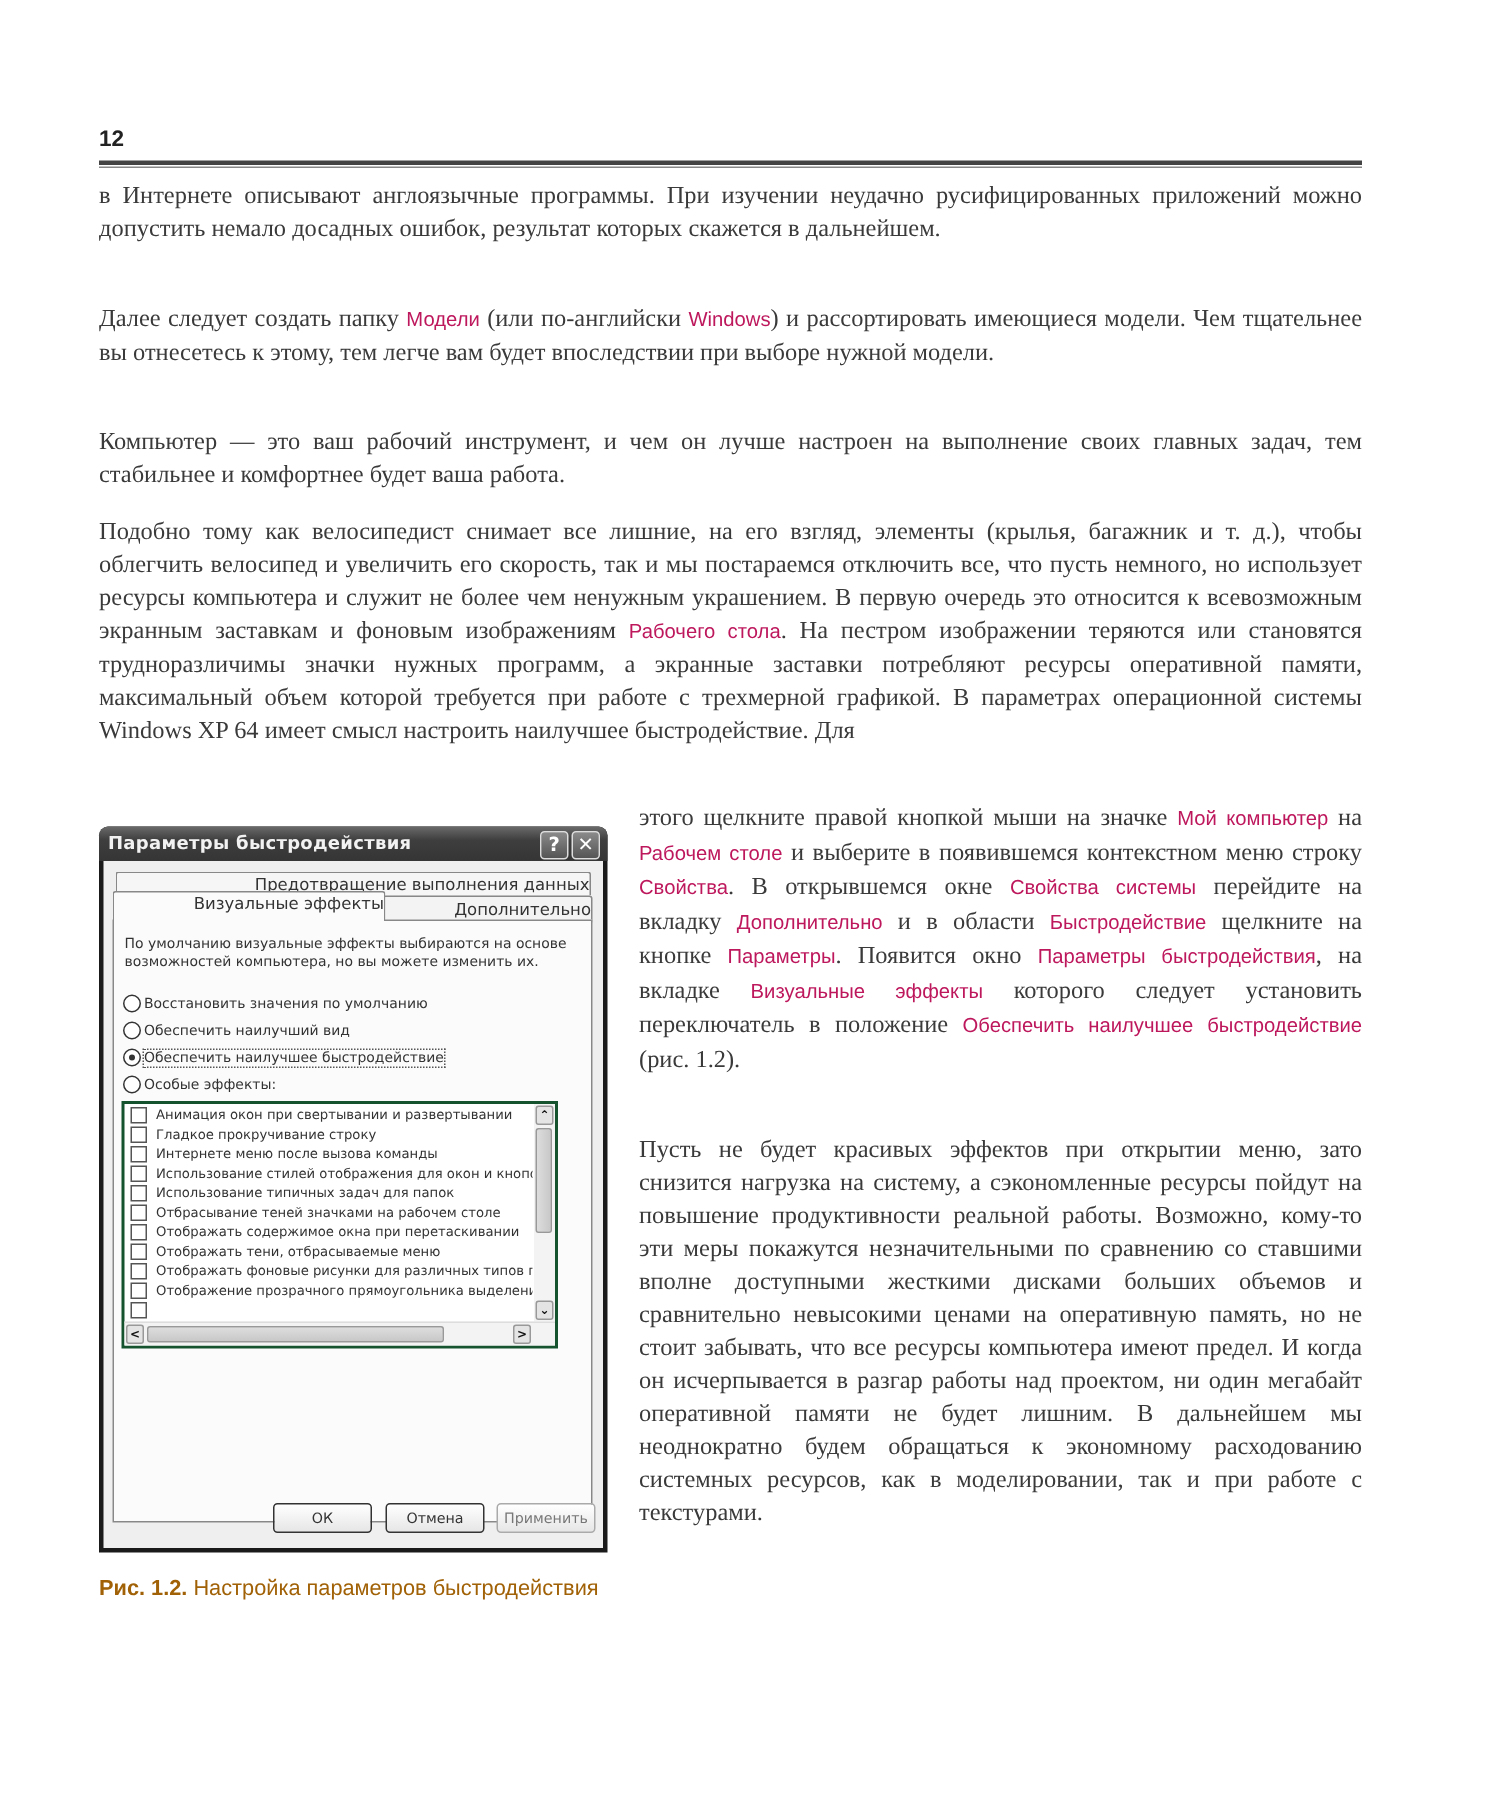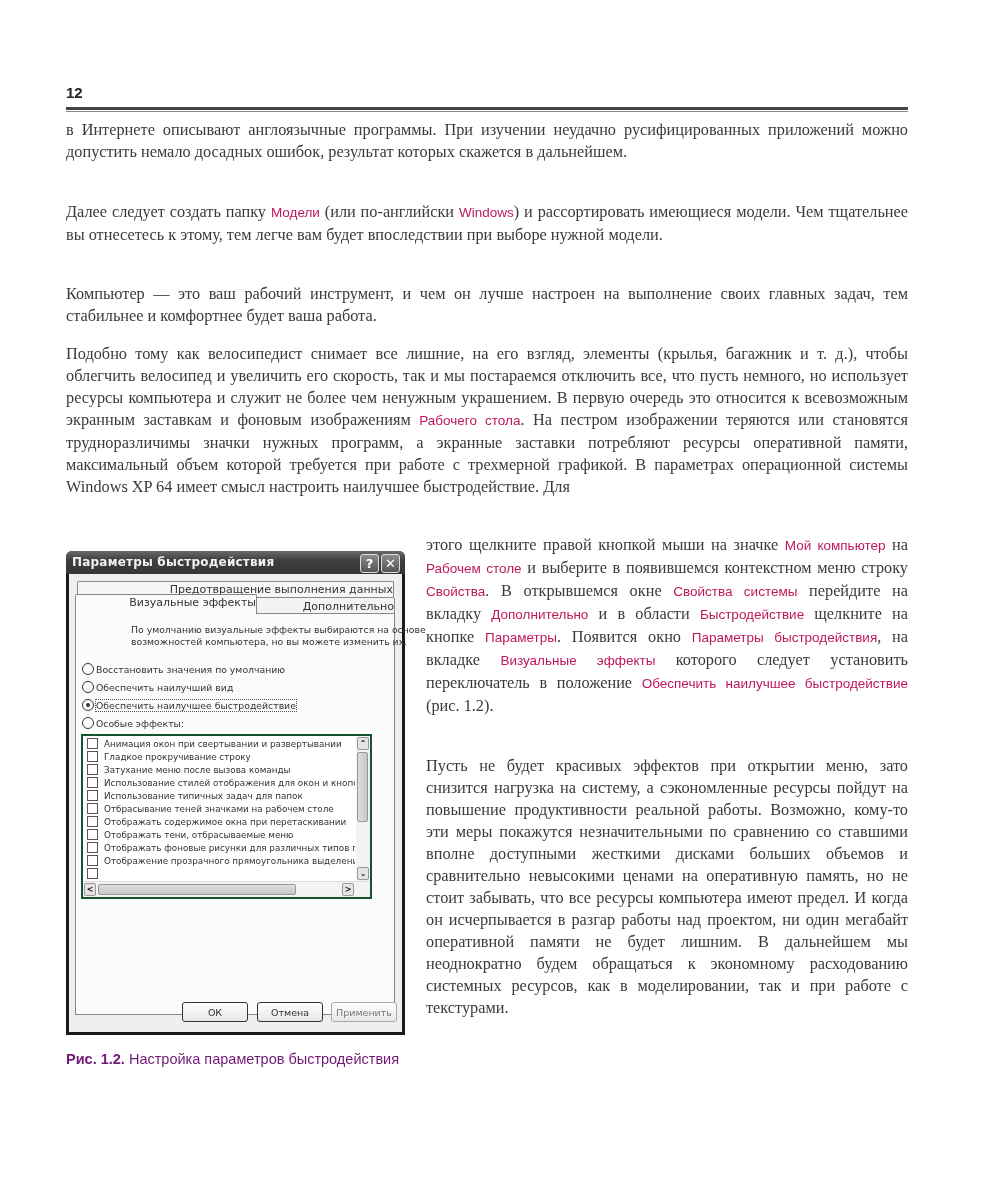--- a/index.html
+++ b/index.html
@@ -33,21 +33,21 @@
   .close-btn { left: 315px; }
 
   .client { position: absolute; left: 3px; top: 23px; width: 333px; height: 458px; background: #efefef; }
   .tab-row1 { position: absolute; left: 8px; top: 7px; width: 315px; height: 15px; border: 1px solid #888; border-bottom: none; background: #f6f6f6; border-radius: 2px 2px 0 0; }
   .tab-label { font-family: "DejaVu Sans", sans-serif; font-size: 11px; color: #333; text-align: right; line-height: 15px; }
   .tab-vis { position: absolute; left: 6px; top: 20px; width: 180px; height: 19px; border: 1px solid #888; border-bottom: none; background: #fbfbfb; border-radius: 2px 2px 0 0; z-index: 2; }
   .tab-adv { position: absolute; left: 186px; top: 23px; width: 138px; height: 16px; border: 1px solid #888; background: #f3f3f3; border-radius: 2px 2px 0 0; }
   .tab-adv .tab-label { line-height: 17px; }
   .tab-vis .tab-label { line-height: 15px; }
   .tab-panel { position: absolute; left: 6px; top: 39px; width: 318px; height: 400px; border: 1px solid #888; background: #fbfbfb; }
-  .desc { position: absolute; left: 7px; top: 10px; width: 300px; font-family: "DejaVu Sans", sans-serif; font-size: 9.3px; line-height: 12px; color: #333; margin-left: 48px; }
+  .desc { position: absolute; left: 7px; top: 10px; width: 300px; font-family: "DejaVu Sans", sans-serif; font-size: 9.3px; line-height: 12px; color: #333; }
   .radio-row { position: absolute; left: 6px; height: 14px; display: flex; align-items: center; }
   .radio { width: 10px; height: 10px; border: 1.4px solid #333; border-radius: 50%; background: #fff; position: relative; margin-right: 2px; }
   .radio.checked::after { content: ""; position: absolute; left: 3px; top: 3px; width: 4px; height: 4px; border-radius: 50%; background: #333; }
   .radio-label { font-family: "DejaVu Sans", sans-serif; font-size: 9.3px; color: #333; }
   .radio-label.focused { outline: 1px dotted #555; }
 
   .listbox { position: absolute; left: 5px; top: 147px; width: 287px; height: 161px; border: 2px solid #14532d; background: #fff; }
   .list-items { position: absolute; left: 0; top: 1px; width: 272px; height: 143px; overflow: hidden; }
   .list-item { height: 13px; display: flex; align-items: center; white-space: nowrap; }
   .checkbox { width: 9px; height: 9px; border: 1px solid #555; background: #fff; margin: 0 6px 0 4px; flex: none; }
@@ -56,21 +56,21 @@
   .vthumb { position: absolute; left: 1px; top: 16px; width: 11px; height: 70px; background: linear-gradient(90deg, #ddd, #c8c8c8); border: 1px solid #999; border-radius: 2px; box-sizing: border-box; }
   .sbtn { position: absolute; width: 12px; height: 13px; background: #e4e4e4; border: 1px solid #999; border-radius: 2px; box-sizing: border-box; font-family: "DejaVu Sans", sans-serif; font-size: 8px; font-weight: bold; line-height: 11px; text-align: center; color: #111; }
   .hscroll { position: absolute; left: 0; bottom: 0; width: 287px; height: 15px; background: #f3f3f3; border-top: 1px solid #ddd; }
   .hthumb { position: absolute; left: 15px; top: 2px; width: 198px; height: 11px; background: linear-gradient(#ddd, #c8c8c8); border: 1px solid #999; border-radius: 2px; box-sizing: border-box; }
 
   .btn { position: absolute; top: 428px; height: 20px; border: 1px solid #333; border-radius: 3px; background: linear-gradient(#fff, #e6e6e6); font-family: "DejaVu Sans", sans-serif; font-size: 9.5px; color: #333; text-align: center; line-height: 19px; box-sizing: border-box; }
   .btn-ok { left: 113px; width: 66px; }
   .btn-cancel { left: 188px; width: 66px; }
   .btn-apply { left: 262px; width: 66px; border-color: #aaa; color: #777; }
 
-  .caption { position: absolute; left: 66px; top: 1050px; width: 340px; font-family: "Liberation Sans", sans-serif; font-size: 14.5px; line-height: 18px; color: #701a75; }
+  .caption { position: absolute; left: 66px; top: 1050px; width: 340px; font-family: "Liberation Sans", sans-serif; font-size: 14.5px; line-height: 18px; color: #a16207; }
   .caption b { font-weight: bold; }
 </style>
 </head>
 <body>
 
 <div class="running-head">
   <span class="page-number">12</span>
 </div>
 <div class="rule"></div>
 <div class="rule2"></div>
@@ -124,21 +124,21 @@
           <div class="list-item">
               <span class="checkbox"></span>
               <span class="list-label">Анимация окон при свертывании и развертывании</span>
             </div>
           <div class="list-item">
               <span class="checkbox"></span>
               <span class="list-label">Гладкое прокручивание строку</span>
             </div>
           <div class="list-item">
               <span class="checkbox"></span>
-              <span class="list-label">Затухание меню после вызова команды</span>
+              <span class="list-label">Интернете меню после вызова команды</span>
             </div>
           <div class="list-item">
               <span class="checkbox"></span>
               <span class="list-label">Использование стилей отображения для окон и кнопок</span>
             </div>
           <div class="list-item">
               <span class="checkbox"></span>
               <span class="list-label">Использование типичных задач для папок</span>
             </div>
           <div class="list-item">

